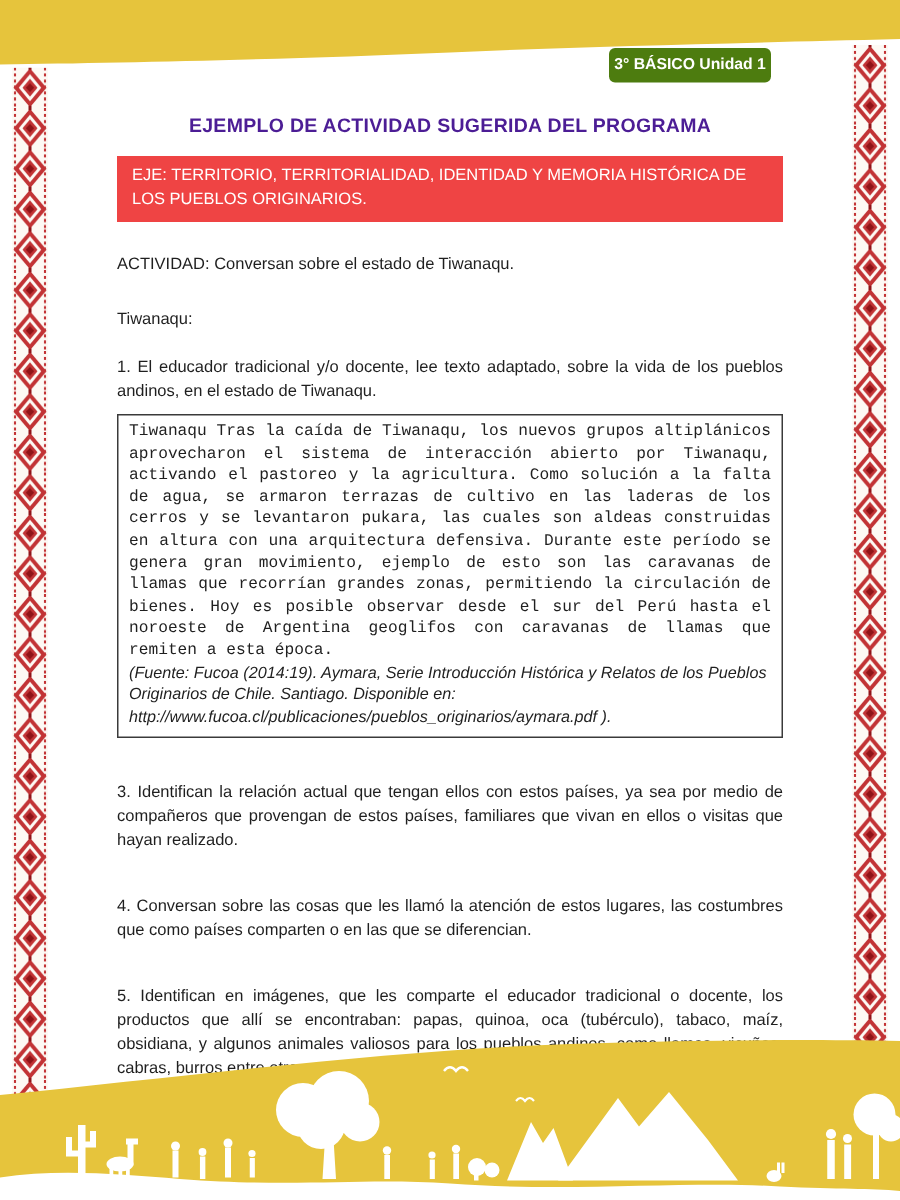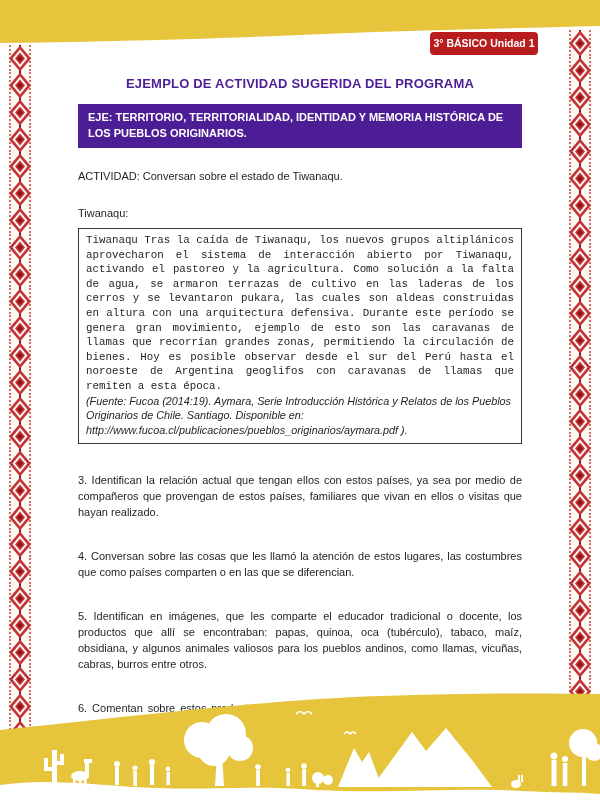--- a/index.html
+++ b/index.html
@@ -6,41 +6,41 @@
   .page {
     position:relative; width:600px; height:800px; overflow:hidden;
     background:#ffffff; font-family:"Liberation Sans", sans-serif; color:#1f1f1f;
   }
 
   
   .top-band { position:absolute; left:0; top:0; width:600px; height:46px; }
 
   
   .badge {
-    position:absolute; left:430px; top:32px; width:108px; height:23px;
-    background:#b91c1c; border-radius:4px; color:#ffffff;
+    position:absolute; left:406px; top:32px; width:108px; height:23px;
+    background:#4d7c0f; border-radius:4px; color:#ffffff;
     font-size:10.5px; font-weight:bold; line-height:23px; text-align:center;
   }
 
   
   .strip { position:absolute; width:24px; }
   .strip-left  { left:8px;  top:45px; height:690px; }
   .strip-right { right:8px; top:30px; height:672px; }
 
   
   .content { position:absolute; left:78px; top:0; width:444px; }
 
   .title {
     margin:76px 0 0; text-align:center;
     font-size:13px; font-weight:bold; letter-spacing:0.2px; color:#4c1d95;
   }
 
   .eje-banner {
-    margin-top:13px; background:#4c1d95; color:#ffffff;
-    font-weight:bold; font-size:11px; line-height:16px; padding:5px 10px 7px;
+    margin-top:13px; background:#ef4444; color:#ffffff;
+    font-weight:normal; font-size:11px; line-height:16px; padding:5px 10px 7px;
   }
 
   .para { font-size:11px; line-height:16px; text-align:justify; margin:28px 0 0; }
   .activity  { margin-top:20px; text-align:left; }
   .examples  { margin-top:21px; text-align:left; }
   .item-1    { margin-top:16px; }
 
   .reading-box {
     margin-top:7px; border:1px solid #3a3a3a;
     padding:4px 7px 6px; font-size:10.8px; line-height:14.6px;
@@ -99,20 +99,21 @@
   <div class="content">
 
     <h1 class="title">EJEMPLO DE ACTIVIDAD SUGERIDA DEL PROGRAMA</h1>
 
     <div class="eje-banner">EJE: TERRITORIO, TERRITORIALIDAD, IDENTIDAD Y MEMORIA HISTÓRICA DE LOS PUEBLOS ORIGINARIOS.</div>
 
     <p class="para activity">ACTIVIDAD: Conversan sobre el estado de Tiwanaqu.</p>
 
     <p class="para examples">Tiwanaqu:</p>
 
+    <p class="para item-1">1. El educador tradicional y/o docente, lee texto adaptado, sobre la vida de los pueblos andinos, en el estado de Tiwanaqu.</p>
 
     <div class="reading-box">
       <div class="box-body">Tiwanaqu Tras la caída de Tiwanaqu, los nuevos grupos altiplánicos aprovecharon el sistema de interacción abierto por Tiwanaqu, activando el pastoreo y la agricultura. Como solución a la falta de agua, se armaron terrazas de cultivo en las laderas de los cerros y se levantaron pukara, las cuales son aldeas construidas en altura con una arquitectura defensiva. Durante este período se genera gran movimiento, ejemplo de esto son las caravanas de llamas que recorrían grandes zonas, permitiendo la circulación de bienes. Hoy es posible observar desde el sur del Perú hasta el noroeste de Argentina geoglifos con caravanas de llamas que remiten a esta época.</div>
       <div class="box-source">(Fuente: Fucoa (2014:19). Aymara, Serie Introducción Histórica y Relatos de los Pueblos Originarios de Chile. Santiago. Disponible en: http://www.fucoa.cl/publicaciones/pueblos_originarios/aymara.pdf ).</div>
     </div>
 
     <p class="para">3. Identifican la relación actual que tengan ellos con estos países, ya sea por medio de compañeros que provengan de estos países, familiares que vivan en ellos o visitas que hayan realizado.</p>
     <p class="para">4. Conversan sobre las cosas que les llamó la atención de estos lugares, las costumbres que como países comparten o en las que se diferencian.</p>
     <p class="para">5. Identifican en imágenes, que les comparte el educador tradicional o docente, los productos que allí se encontraban: papas, quinoa, oca (tubérculo), tabaco, maíz, obsidiana, y algunos animales valiosos para los pueblos andinos, como llamas, vicuñas, cabras, burros entre otros.</p>
     <p class="para">6. Comentan sobre estos productos a partir de preguntas, tales como: ¿conocen estos productos? y ¿estos animales?, ¿en qué contextos los han usado?, ¿por qué creen que estos productos y animales eran valiosos para los habitantes del Tiwanaqu?</p>

